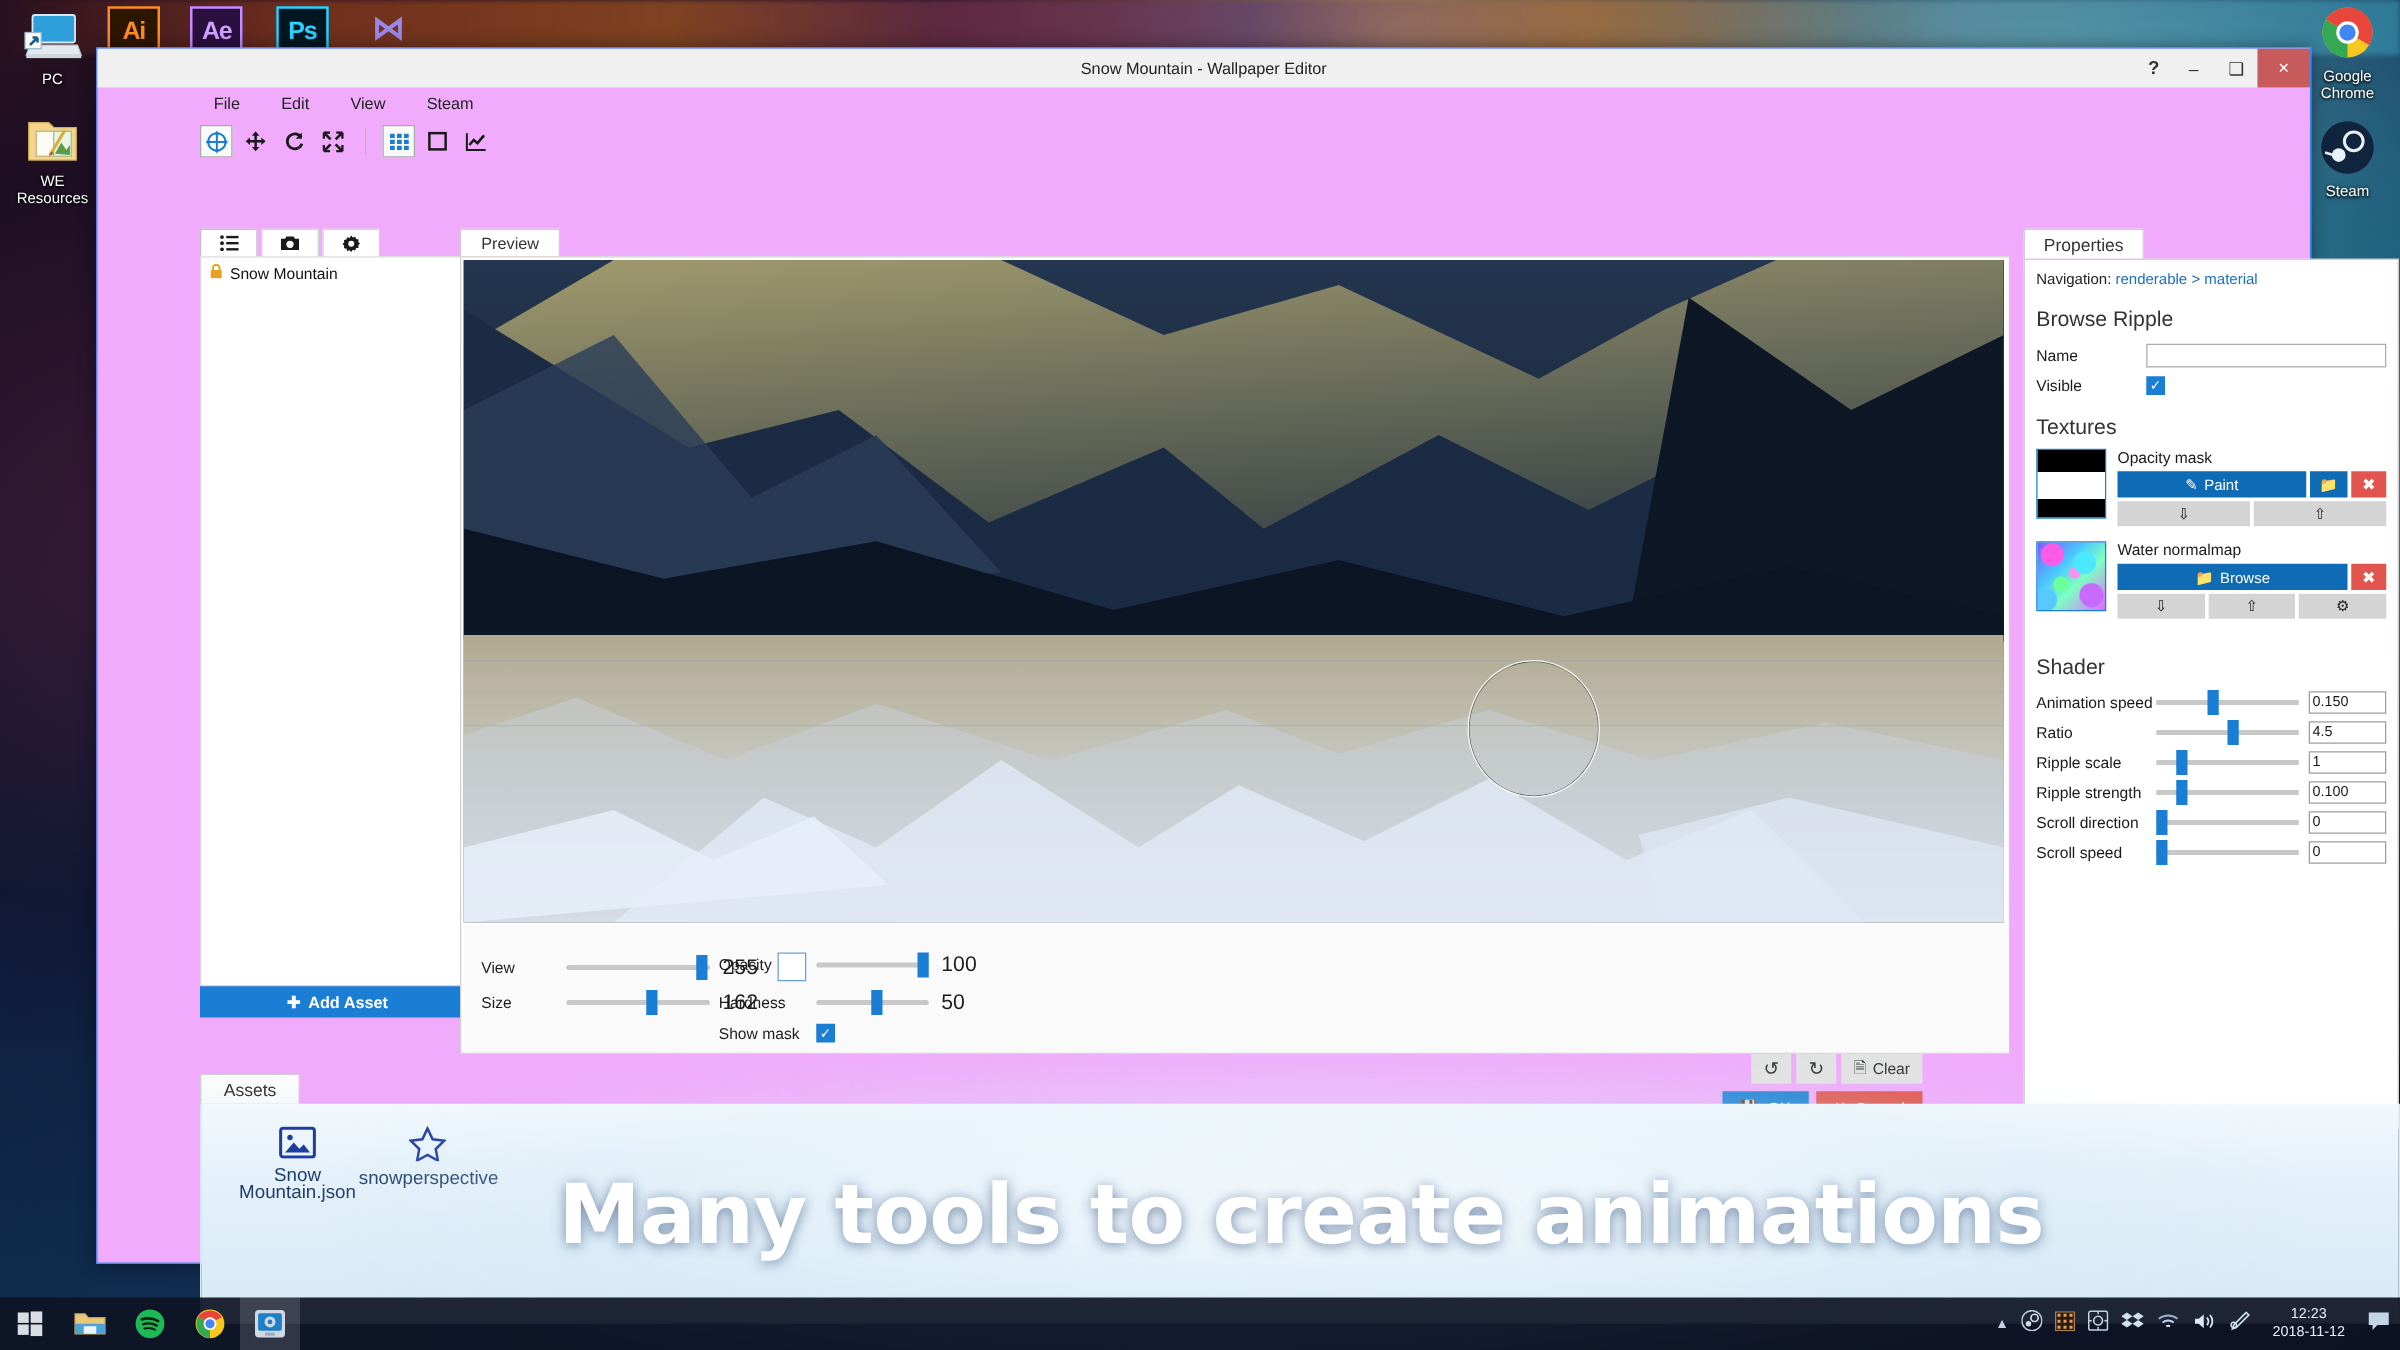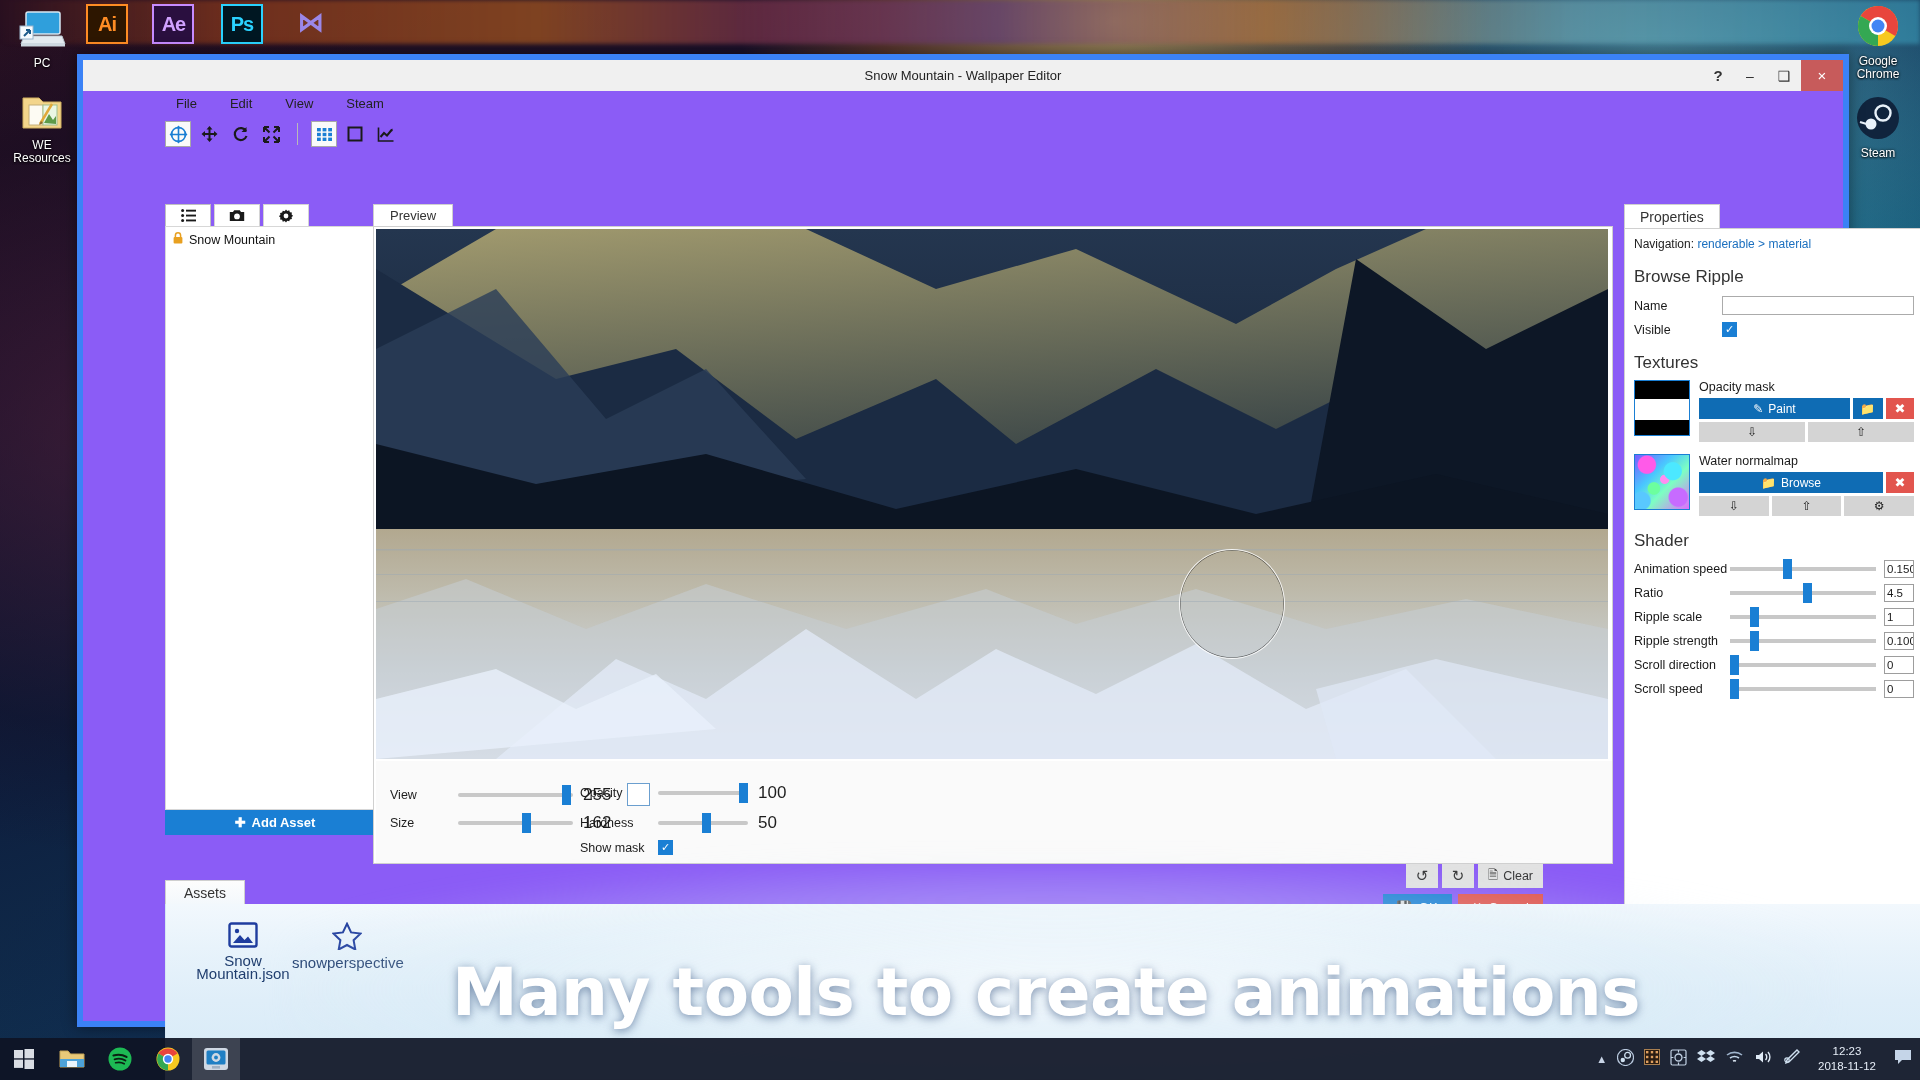--- a/index.html
+++ b/index.html
@@ -39,23 +39,23 @@
   
   .appstrip { position: absolute; top: 2px; height: 40px; }
   .appbox {
     width: 42px; height: 40px; display: inline-flex;
     align-items: center; justify-content: center;
     font-weight: bold; font-size: 20px; letter-spacing: -1px;
   }
 
   
   #window {
-    position: absolute; left: 77px; top: 54px; width: 1772px; height: 973px;
-    background: #8b5cf6;
-    border: 6px solid #3b82f6;
+    position: absolute; left: 77px; top: 38px; width: 1772px; height: 973px;
+    background: #f0abfc;
+    border: 1px solid #3b82f6;
     box-shadow: 0 0 14px rgba(0,0,0,0.45);
   }
   #titlebar {
     height: 31px; background: #f0f0f0; position: relative;
     display: flex; align-items: center; justify-content: center;
   }
   #titlebar .title { font-size: 13px; color: #222; }
   #win-controls { position: absolute; right: 0; top: 0; height: 31px; display: flex; align-items: stretch; }
   #win-controls > div {
     width: 34px; display: flex; align-items: center; justify-content: center;
@@ -181,21 +181,21 @@
   .tex-right { flex: 1; }
   .tex-name { font-size: 12.5px; margin-bottom: 4px; }
   .tex-btnrow { display: flex; gap: 3px; margin-bottom: 3px; }
   .bblue { background: #0f6cb4; color: #fff; height: 21px; display: flex; align-items: center; justify-content: center; gap: 5px; font-size: 12px; }
   .bred { background: #e2554e; color: #fff; height: 21px; width: 28px; display: flex; align-items: center; justify-content: center; font-size: 13px; }
   .bgray { background: #d4d4d4; height: 20px; display: flex; align-items: center; justify-content: center; font-size: 12px; color: #222; }
   .srow { display: flex; align-items: center; margin-bottom: 6px; }
   .srow .slab { width: 96px; font-size: 12.5px; }
   .strack { flex: 1; height: 4px; background: #c8c8c8; position: relative; margin-right: 8px; }
   .sthumb { position: absolute; top: -8px; width: 9px; height: 20px; background: #1a7fd4; }
-  .sfield { width: 30px; height: 18px; border: 1px solid #9d9d9d; background: #fff; font-size: 11.5px; padding: 0 2px; display: flex; align-items: center; overflow: hidden; }
+  .sfield { width: 62px; height: 18px; border: 1px solid #9d9d9d; background: #fff; font-size: 11.5px; padding: 0 2px; display: flex; align-items: center; overflow: hidden; }
 
   
   #assets-panel { position: absolute; left: 82px; top: 728px; width: 1760px; height: 200px; }
   #assets-tabrow { height: 24px; display: flex; }
   #assets-tab {
     height: 24px; padding: 0 18px; border: 1px solid #cfcfcf; border-bottom: none;
     background: linear-gradient(to bottom, #fdfdfd, #f3f8fc);
     display: flex; align-items: center; font-size: 14px; color: #333;
   }
   #assets-body {
@@ -605,21 +605,21 @@
               <div class="bgray" style="flex:1;">
                 <span>⇩</span>
               </div>
               <div class="bgray" style="flex:1;">
                 <span>⇧</span>
               </div>
             </div>
           </div>
         </div>
 
-        <div class="tex-block" style="margin-bottom:12px;">
+        <div class="tex-block" style="margin-bottom:26px;">
           <div class="tex-thumb" style="background:
                  radial-gradient(circle at 22% 18%, #ff5ae8 0 14%, rgba(0,0,0,0) 16%),
                  radial-gradient(circle at 70% 30%, #4ce8ff 0 16%, rgba(0,0,0,0) 18%),
                  radial-gradient(circle at 35% 62%, #6cff9e 0 12%, rgba(0,0,0,0) 14%),
                  radial-gradient(circle at 80% 78%, #c76bff 0 15%, rgba(0,0,0,0) 17%),
                  radial-gradient(circle at 12% 85%, #59c8ff 0 13%, rgba(0,0,0,0) 15%),
                  radial-gradient(circle at 55% 45%, #ff8ef0 0 10%, rgba(0,0,0,0) 12%),
                  linear-gradient(135deg,#7a5cff,#49c7ff 35%,#7dffc2 60%,#e06bff 100%);"></div>
           <div class="tex-right">
             <div class="tex-name">Water normalmap</div>

